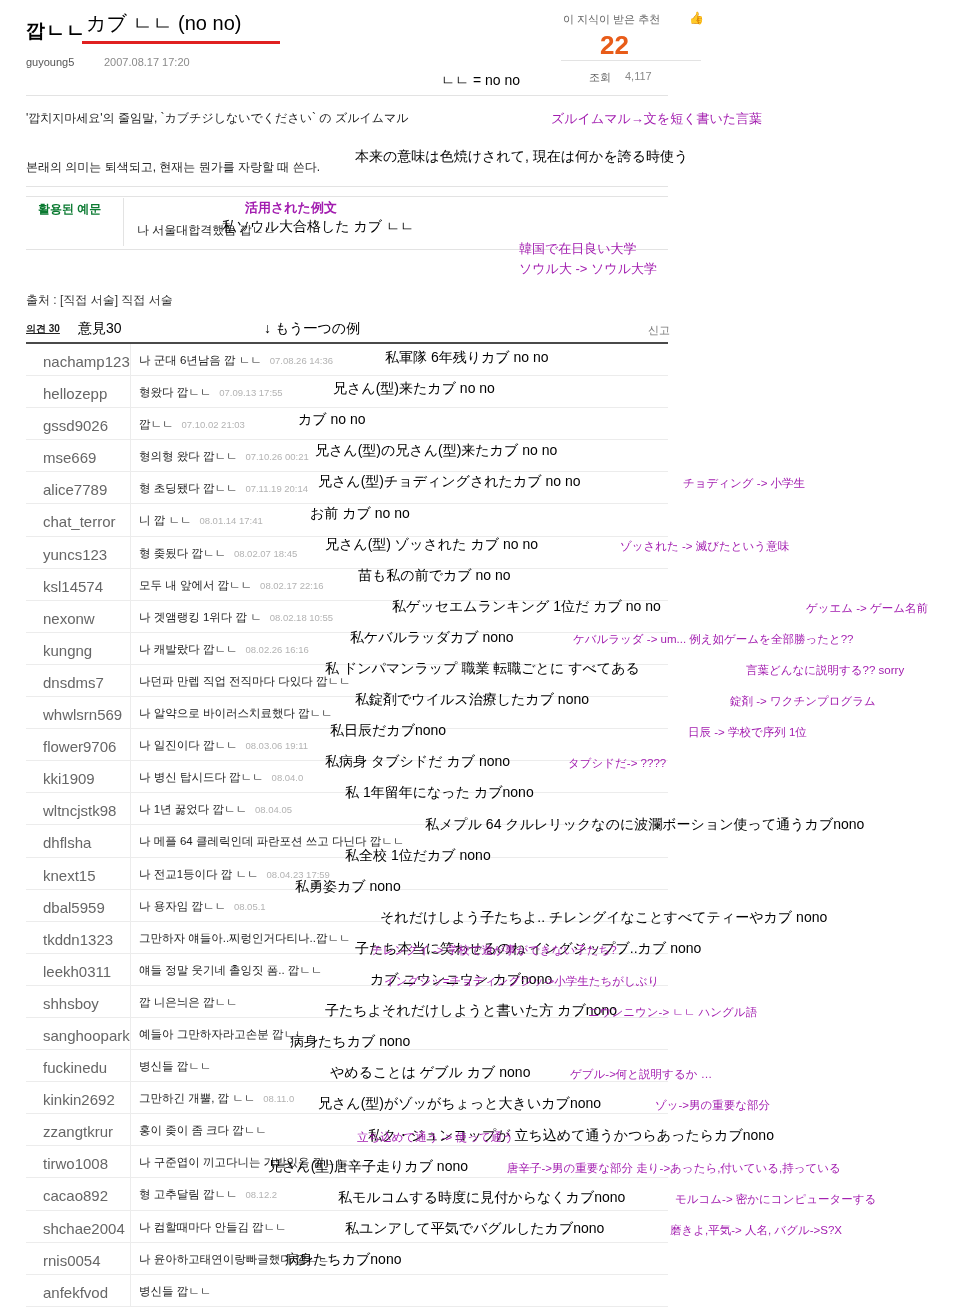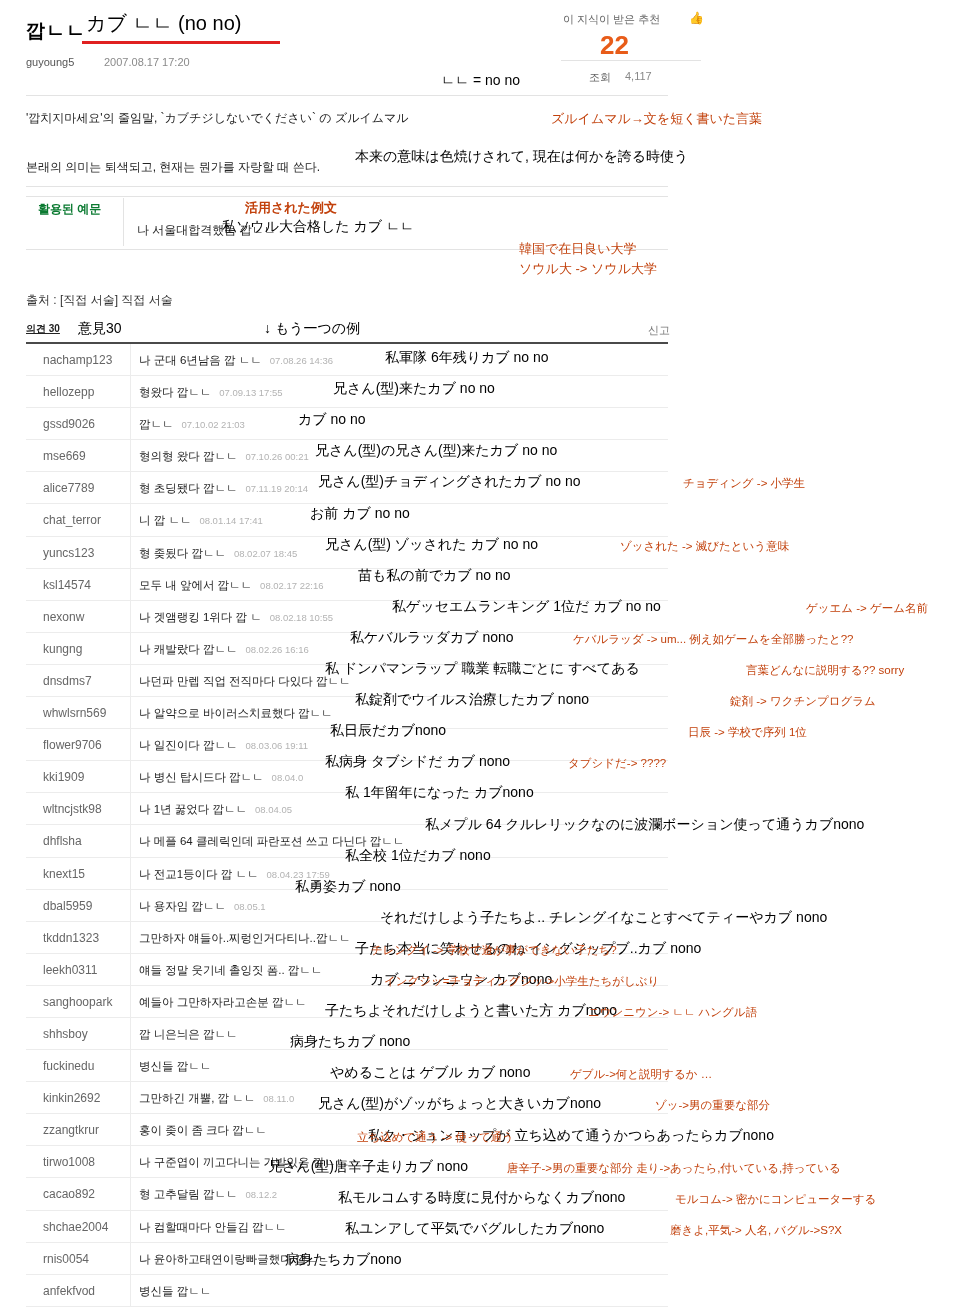--- a/index.html
+++ b/index.html
@@ -190,21 +190,21 @@
   }
   .cm-row {
     position: relative;
     height: 31.1px;
     border-bottom: 1px solid #ececec;
     background: #ffffff;
   }
   .cm-row .user {
     position: absolute;
     left: 17px; top: 9px;
-    font-size: 12px;
+    font-size: 15px;
     color: #666666;
   }
   .cm-row .text {
     position: absolute;
     left: 113px; top: 9px;
     font-size: 11.5px;
     color: #222222;
     white-space: nowrap;
   }
   .cm-row .date {
@@ -221,21 +221,21 @@
   
   .ovl {
     position: absolute;
     white-space: nowrap;
   }
   .ovl.jp {
     color: #000000;
     font-size: 14px;
   }
   .ovl.gr {
-    color: #c2410c;
+    color: #a21caf;
     font-size: 13px;
   }
   .ovl.sm {
     font-size: 11.5px;
   }
 </style>
 </head>
 <body>
 
 <div id="page">
@@ -376,27 +376,27 @@
         <span class="user">tkddn1323</span>
         <span class="text">그만하자 얘들아..찌렁인거다티나..깝ㄴㄴ</span>
       </div>
       <div class="cm-row">
         <div class="vline"></div>
         <span class="user">leekh0311</span>
         <span class="text">얘들 정말 웃기네 촐잉짓 폼.. 깝ㄴㄴ</span>
       </div>
       <div class="cm-row">
         <div class="vline"></div>
+        <span class="user">shhsboy</span>
+        <span class="text">깝 니은늬은 깝ㄴㄴ</span>
+      </div>
+      <div class="cm-row">
+        <div class="vline"></div>
         <span class="user">sanghoopark</span>
         <span class="text">예들아 그만하자라고손분 깝ㄴㄴ</span>
-      </div>
-      <div class="cm-row">
-        <div class="vline"></div>
-        <span class="user">shhsboy</span>
-        <span class="text">깝 니은늬은 깝ㄴㄴ</span>
       </div>
       <div class="cm-row">
         <div class="vline"></div>
         <span class="user">fuckinedu</span>
         <span class="text">병신들 깝ㄴㄴ</span>
       </div>
       <div class="cm-row">
         <div class="vline"></div>
         <span class="user">kinkin2692</span>
         <span class="text">그만하긴 개뿔, 깝 ㄴㄴ<span class="date">08.11.0</span></span>

